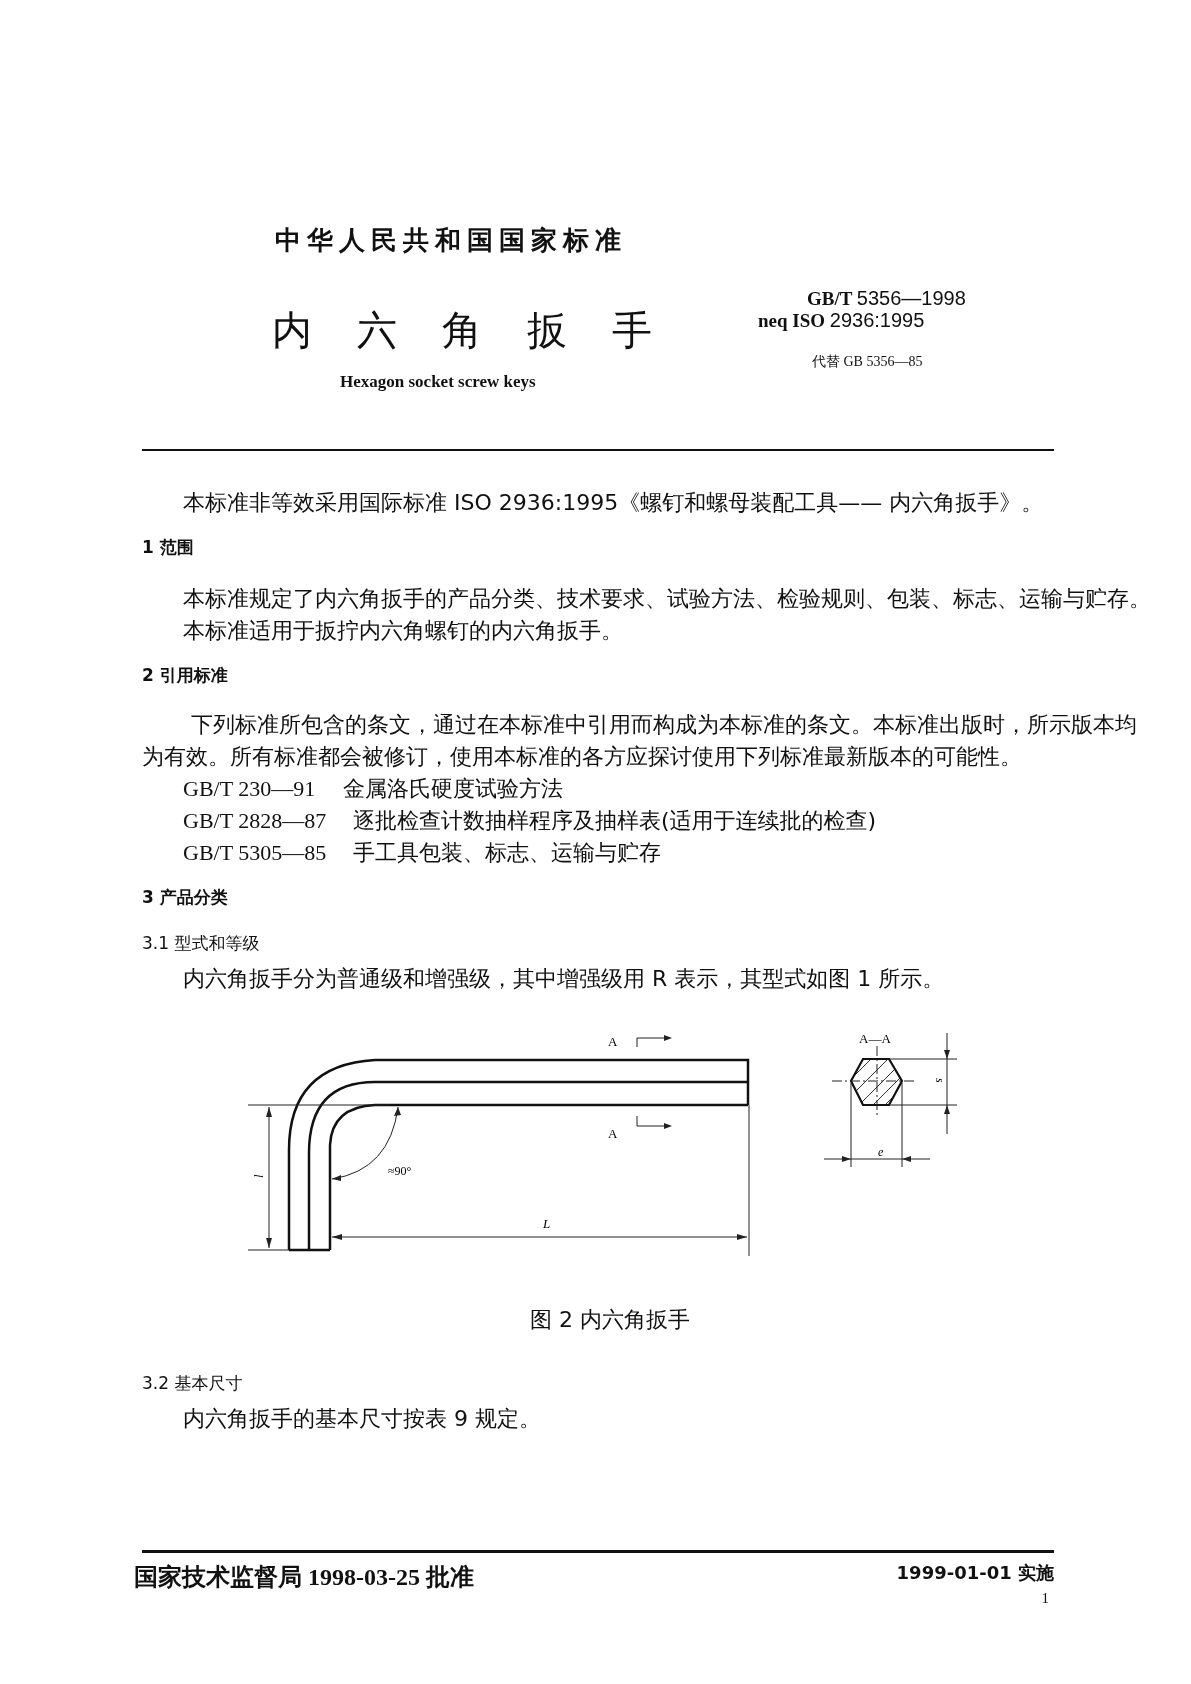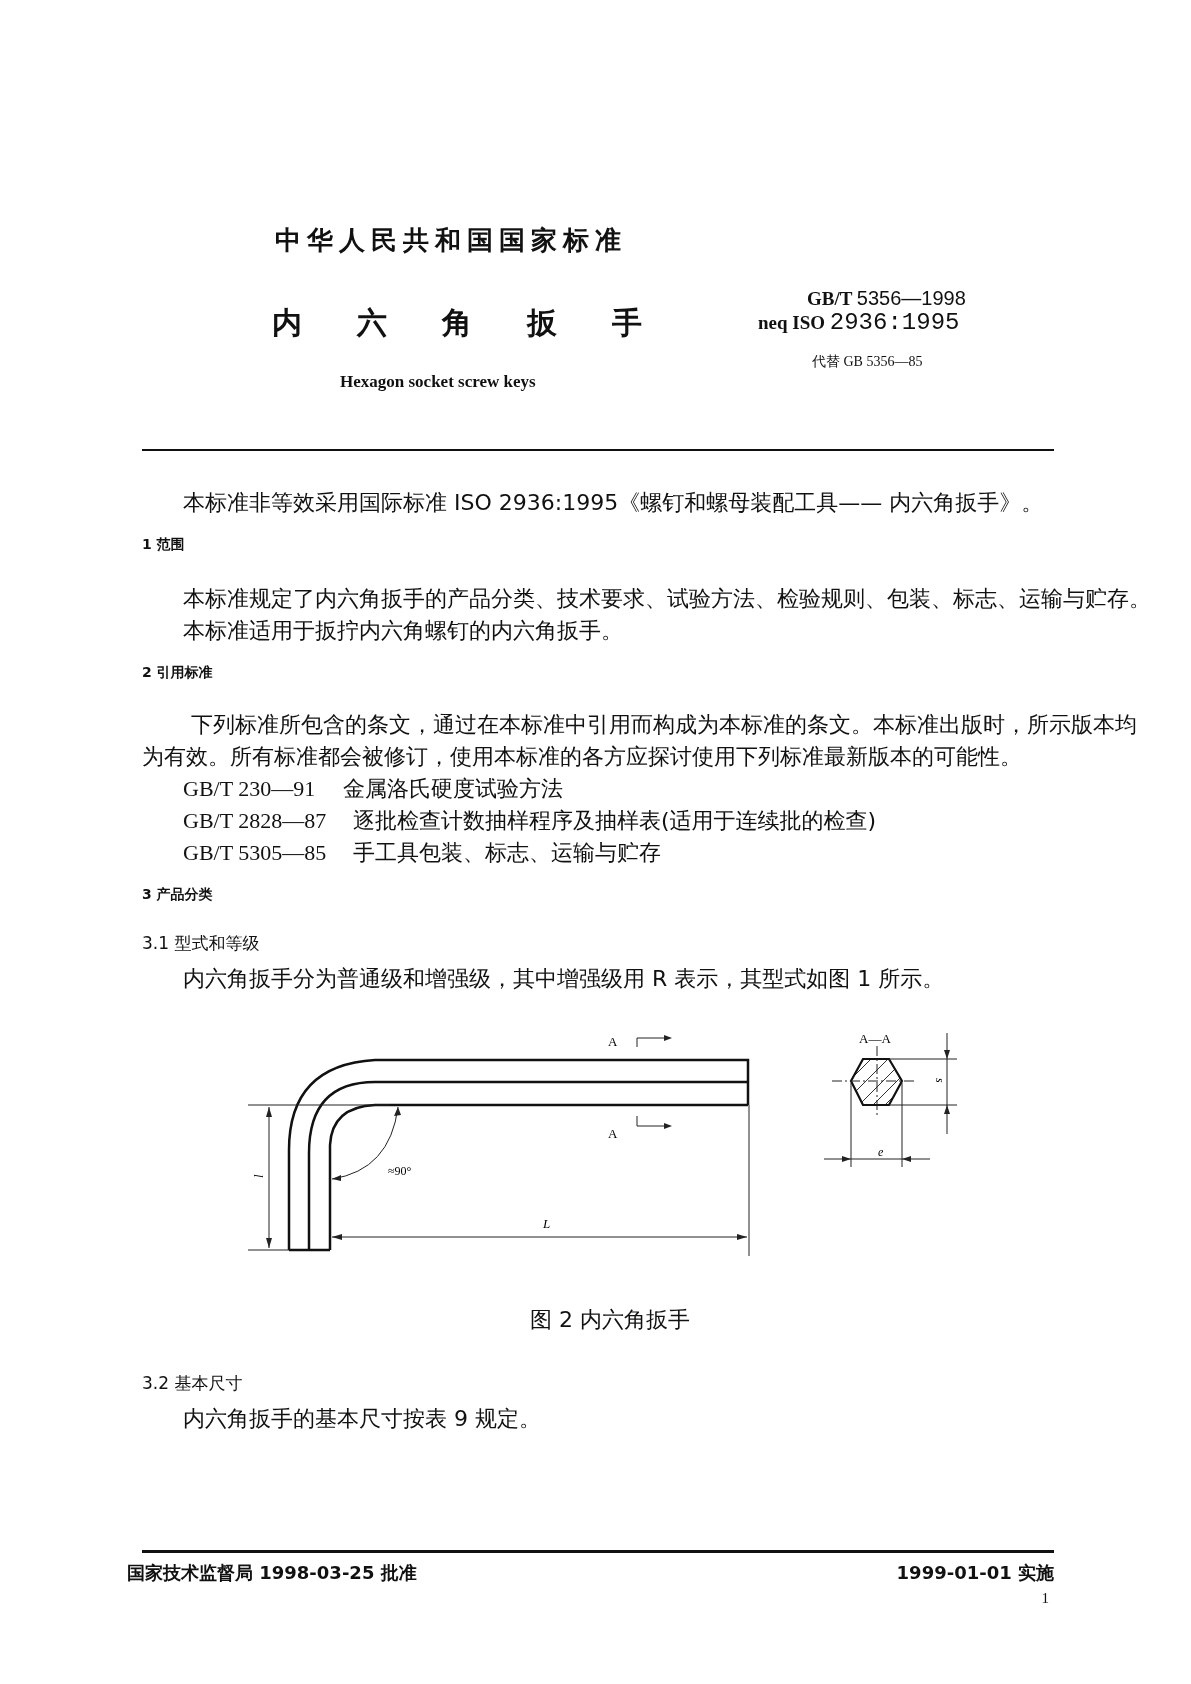--- a/index.html
+++ b/index.html
@@ -1,33 +1,33 @@
 <!DOCTYPE html>
 <html><head>
 <meta charset="utf-8">
 <style>
   html, body { margin:0; padding:0; background:#ffffff; }
   body { width:1191px; height:1684px; position:relative; overflow:hidden; color:#111; font-family:"DejaVu Sans", sans-serif; }
   .abs { position:absolute; white-space:nowrap; }
   .serif { font-family:"Liberation Serif", "DejaVu Serif", serif; }
   .hdr-national { left:275px; top:223px; font-size:26px; font-weight:bold; letter-spacing:6px; }
-  .title-cn { left:272px; top:303px; font-size:30px; font-weight:bold; word-spacing:0; }
+  .title-cn { left:272px; top:303px; font-size:40px; font-weight:normal; word-spacing:0; }
   .title-cn span { display:inline-block; width:85px; }
   .title-en { left:340px; top:372px; font-size:17px; font-weight:bold; }
   .std-no { left:807px; top:287px; font-size:19px; font-weight:bold; }
   .std-no .num { font-family:"Liberation Sans Narrow","Liberation Sans",sans-serif; font-weight:normal; font-size:20px; }
   .std-neq { left:758px; top:309px; font-size:19px; font-weight:bold; }
-  .std-neq .num { font-weight:normal; font-size:24px; font-family:Liberation Mono, monospace; }
+  .std-neq .num { font-weight:normal; font-size:20px; font-family:Liberation Sans, sans-serif; }
   .replaces { left:812px; top:353px; font-size:14px; }
   .rule-top { left:142px; top:449px; width:912px; height:2px; background:#111; }
   .p { font-size:22px; }
-  .sec { font-size:14px; font-weight:bold; }
+  .sec { font-size:17px; font-weight:bold; }
   .sub { font-size:17px; }
   .rule-bottom { left:142px; top:1550px; width:912px; height:3px; background:#111; }
-  .foot-l { left:127px; top:1561px; font-size:18px; font-weight:bold; }
+  .foot-l { left:134px; top:1561px; font-size:24px; font-weight:bold;font-family:Liberation Serif, serif; }
   .foot-r { right:137px; top:1561px; font-size:18px; font-weight:bold; }
   .pageno { right:142px; top:1590px; font-size:15px; }
   svg text { font-family:"Liberation Serif", serif; }
 </style>
 </head>
 <body>
 
 <div class="abs hdr-national">中华人民共和国国家标准</div>
 
 <div class="abs title-cn">

